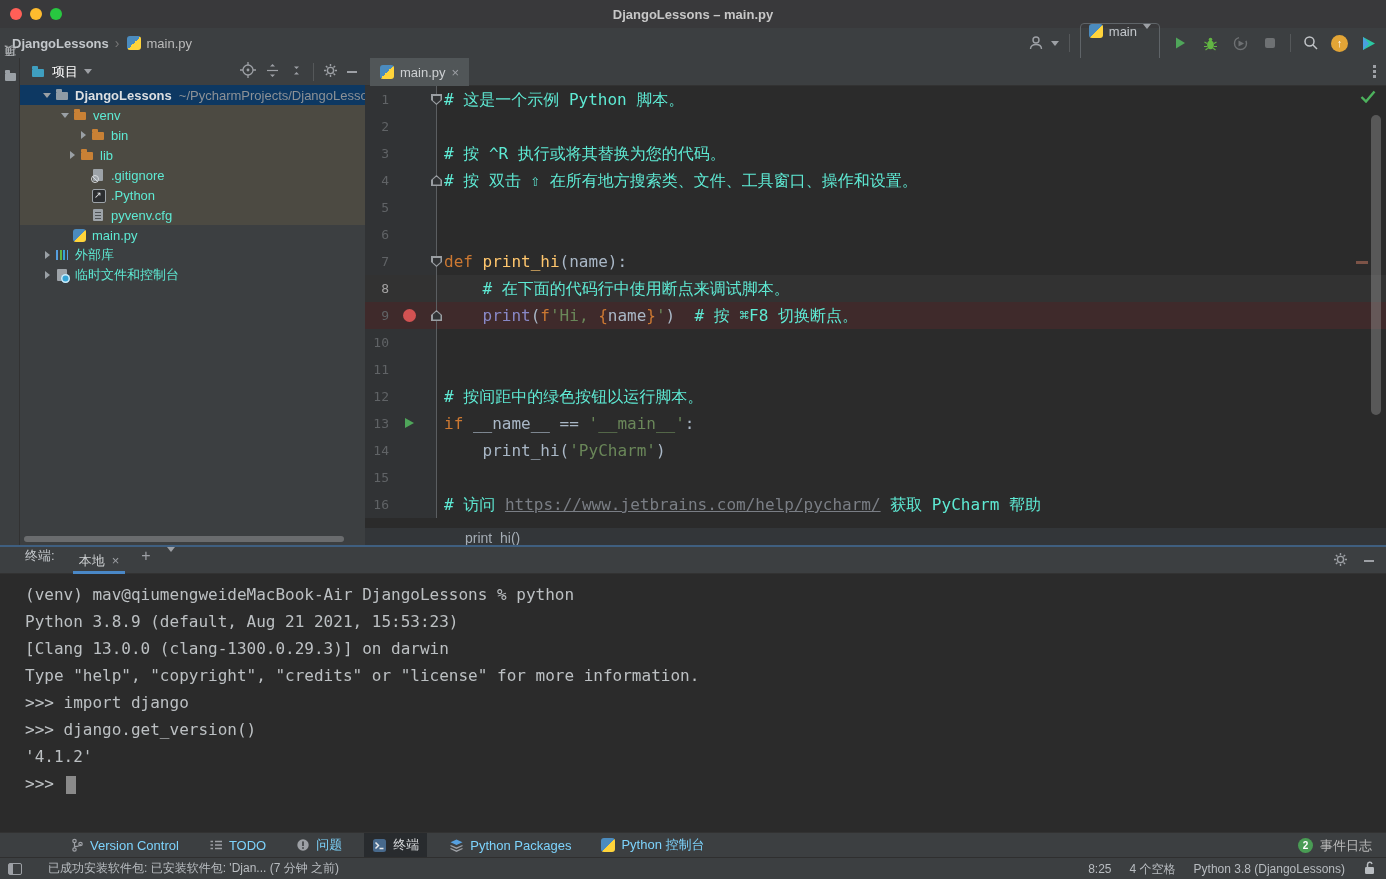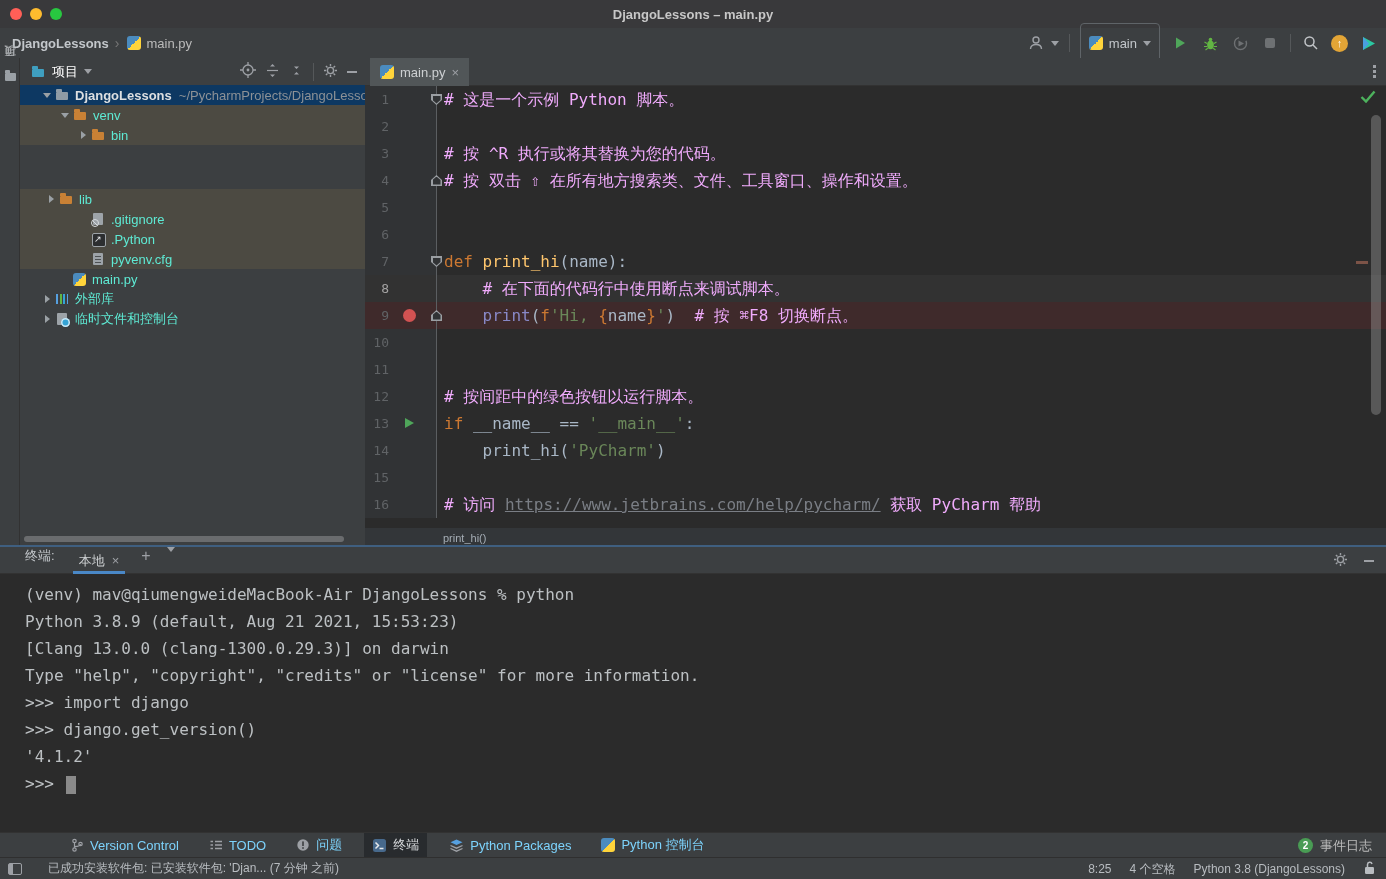--- a/index.html
+++ b/index.html
@@ -15,21 +15,21 @@
 
   
   #navbar{left:0;top:28px;width:1386px;height:30px;background:#3c3f41;display:flex;align-items:center}
   .crumb{color:#c3c7cb;font-weight:bold;margin-left:12px}
   .crumb2{color:#bbbbbb;margin-left:5px}
   .crumbsep{color:#777;margin-left:6px;font-size:14px}
   .pyico{display:inline-block;width:14px;height:14px;border-radius:3px;background:linear-gradient(135deg,#4b8bbe 0 50%,#ffd43b 50% 100%);flex:none}
   #navright{position:absolute;right:8px;top:0;height:30px;display:flex;align-items:center;gap:10px}
   .vsep{width:1px;height:18px;background:#55585a}
   .navic{display:flex;align-items:center;justify-content:center;width:20px;height:20px}
-  #runpill{display:flex;align-items:center;gap:6px;border:1px solid #5f6468;border-radius:4px;height:40px;padding:0 8px}
+  #runpill{display:flex;gap:6px;border:1px solid #5f6468;border-radius:4px;height:40px;padding:0 8px}
   #runpill .lbl{color:#c3c7cb}
   .downcaret{width:0;height:0;border-left:4px solid transparent;border-right:4px solid transparent;border-top:5px solid #9da0a5}
   .upd{width:17px;height:17px;border-radius:50%;background:#e3a536;color:#fff;font-weight:bold;font-size:11px;display:flex;align-items:center;justify-content:center}
 
   
   #stripe{left:0;top:58px;width:20px;height:774px;background:#3c3f41;border-right:1px solid #323232}
   .vtext{writing-mode:vertical-rl;transform:rotate(180deg);font-size:12px;color:#adb0b3}
   .sgroup{display:flex;flex-direction:column;align-items:center;gap:5px}
   #stripe-top{position:absolute;top:8px;left:0;width:20px}
   #stripe-bottom{position:absolute;bottom:10px;left:0;width:20px;display:flex;flex-direction:column;align-items:center;gap:22px}
@@ -88,28 +88,28 @@
   .gslot{position:absolute;left:36px;top:0;width:18px;height:27px}
   .bp-dot{position:absolute;left:2px;top:7px;width:13px;height:13px;border-radius:50%;background:#d25252}
   .run-tri{position:absolute;left:4px;top:8px;width:0;height:0;border-top:5.5px solid transparent;border-bottom:5.5px solid transparent;border-left:9px solid #4fa65a}
   .fold{position:absolute;right:-6px;top:8px;width:11px;height:11px;background:#9b9fa3}
   .fold::before{content:"";position:absolute;left:1.5px;top:1.5px;right:1.5px;bottom:1.5px;background:#313335}
   .fold.fs{clip-path:polygon(0 0,100% 0,100% 55%,50% 100%,0 55%)}
   .fold.fs::before{clip-path:polygon(0 0,100% 0,100% 55%,50% 100%,0 55%)}
   .fold.fe{clip-path:polygon(50% 0,100% 45%,100% 100%,0 100%,0 45%)}
   .fold.fe::before{clip-path:polygon(50% 0,100% 45%,100% 100%,0 100%,0 45%)}
   .ctext{padding-left:7px}
-  .c-cmt{color:#f0abfc}.c-kw{color:#cc7832}.c-fn{color:#ffc66d}.c-bi{color:#8888c6}
+  .c-cmt{color:#5eead4}.c-kw{color:#cc7832}.c-fn{color:#ffc66d}.c-bi{color:#8888c6}
   .c-str{color:#6a8759}.c-br{color:#cc7832}.c-pl{color:#a9b7c6}
   .c-url{color:#7a7e85;text-decoration:underline}
   #vscroll{position:absolute;right:5px;top:57px;width:10px;height:300px;border-radius:5px;background:rgba(164,164,164,.38)}
   #stripemark{position:absolute;right:18px;top:203px;width:12px;height:3px;background:#7c5347}
   #okcheck{position:absolute;right:10px;top:32px}
   #crumbbar{position:absolute;left:0;bottom:0;right:0;height:19px;background:#333639;display:flex;align-items:center}
-  #crumbbar .bc{margin-left:78px;color:#a5adb5;font-size:11px}
+  #crumbbar .bc{margin-left:100px;color:#a5adb5;font-size:14px}
 
   
   #focusline{left:0;top:545px;width:1386px;height:2px;background:#3f5f80}
   #terminal{left:0;top:547px;width:1386px;height:285px;background:#2b2b2b}
   #termbar{position:absolute;left:0;top:0;right:0;height:27px;background:#3c3f41;border-bottom:1px solid #323232;display:flex;align-items:flex-start}
   #termbar .tl1{margin-left:25px;color:#c3c7cb}
   #termtab{position:relative;margin-left:18px;height:27px;display:flex;align-items:center;gap:7px;padding:0 6px}
   #termtab .tn{color:#cdd0d2}
   #termtab .under{position:absolute;left:0;right:0;bottom:0;height:3px;background:#4a88c7}
   .plus{color:#9da0a5;font-size:16px;margin-left:16px}
@@ -264,21 +264,21 @@
       <div class="trow hlv" style="padding-left: 40px;">
         <span class="chev cd"></span>
         <span class="ic ic-folder-x"></span>
         <span class="tlab">venv</span>
       </div>
       <div class="trow hlv" style="padding-left: 58px;">
         <span class="chev cr"></span>
         <span class="ic ic-folder-x"></span>
         <span class="tlab">bin</span>
       </div>
-      <div class="trow hlv" style="padding-left: 26px; margin-top: 44px;">
+      <div class="trow hlv" style="padding-left: 47px;">
         <span class="chev cr"></span>
         <span class="ic ic-folder-x"></span>
         <span class="tlab">lib</span>
       </div>
       <div class="trow hlv" style="padding-left: 58px;">
         <span class="chev"></span>
         <span class="ic ic-file-ignore"></span>
         <span class="tlab">.gitignore</span>
       </div>
       <div class="trow hlv" style="padding-left: 58px;">

